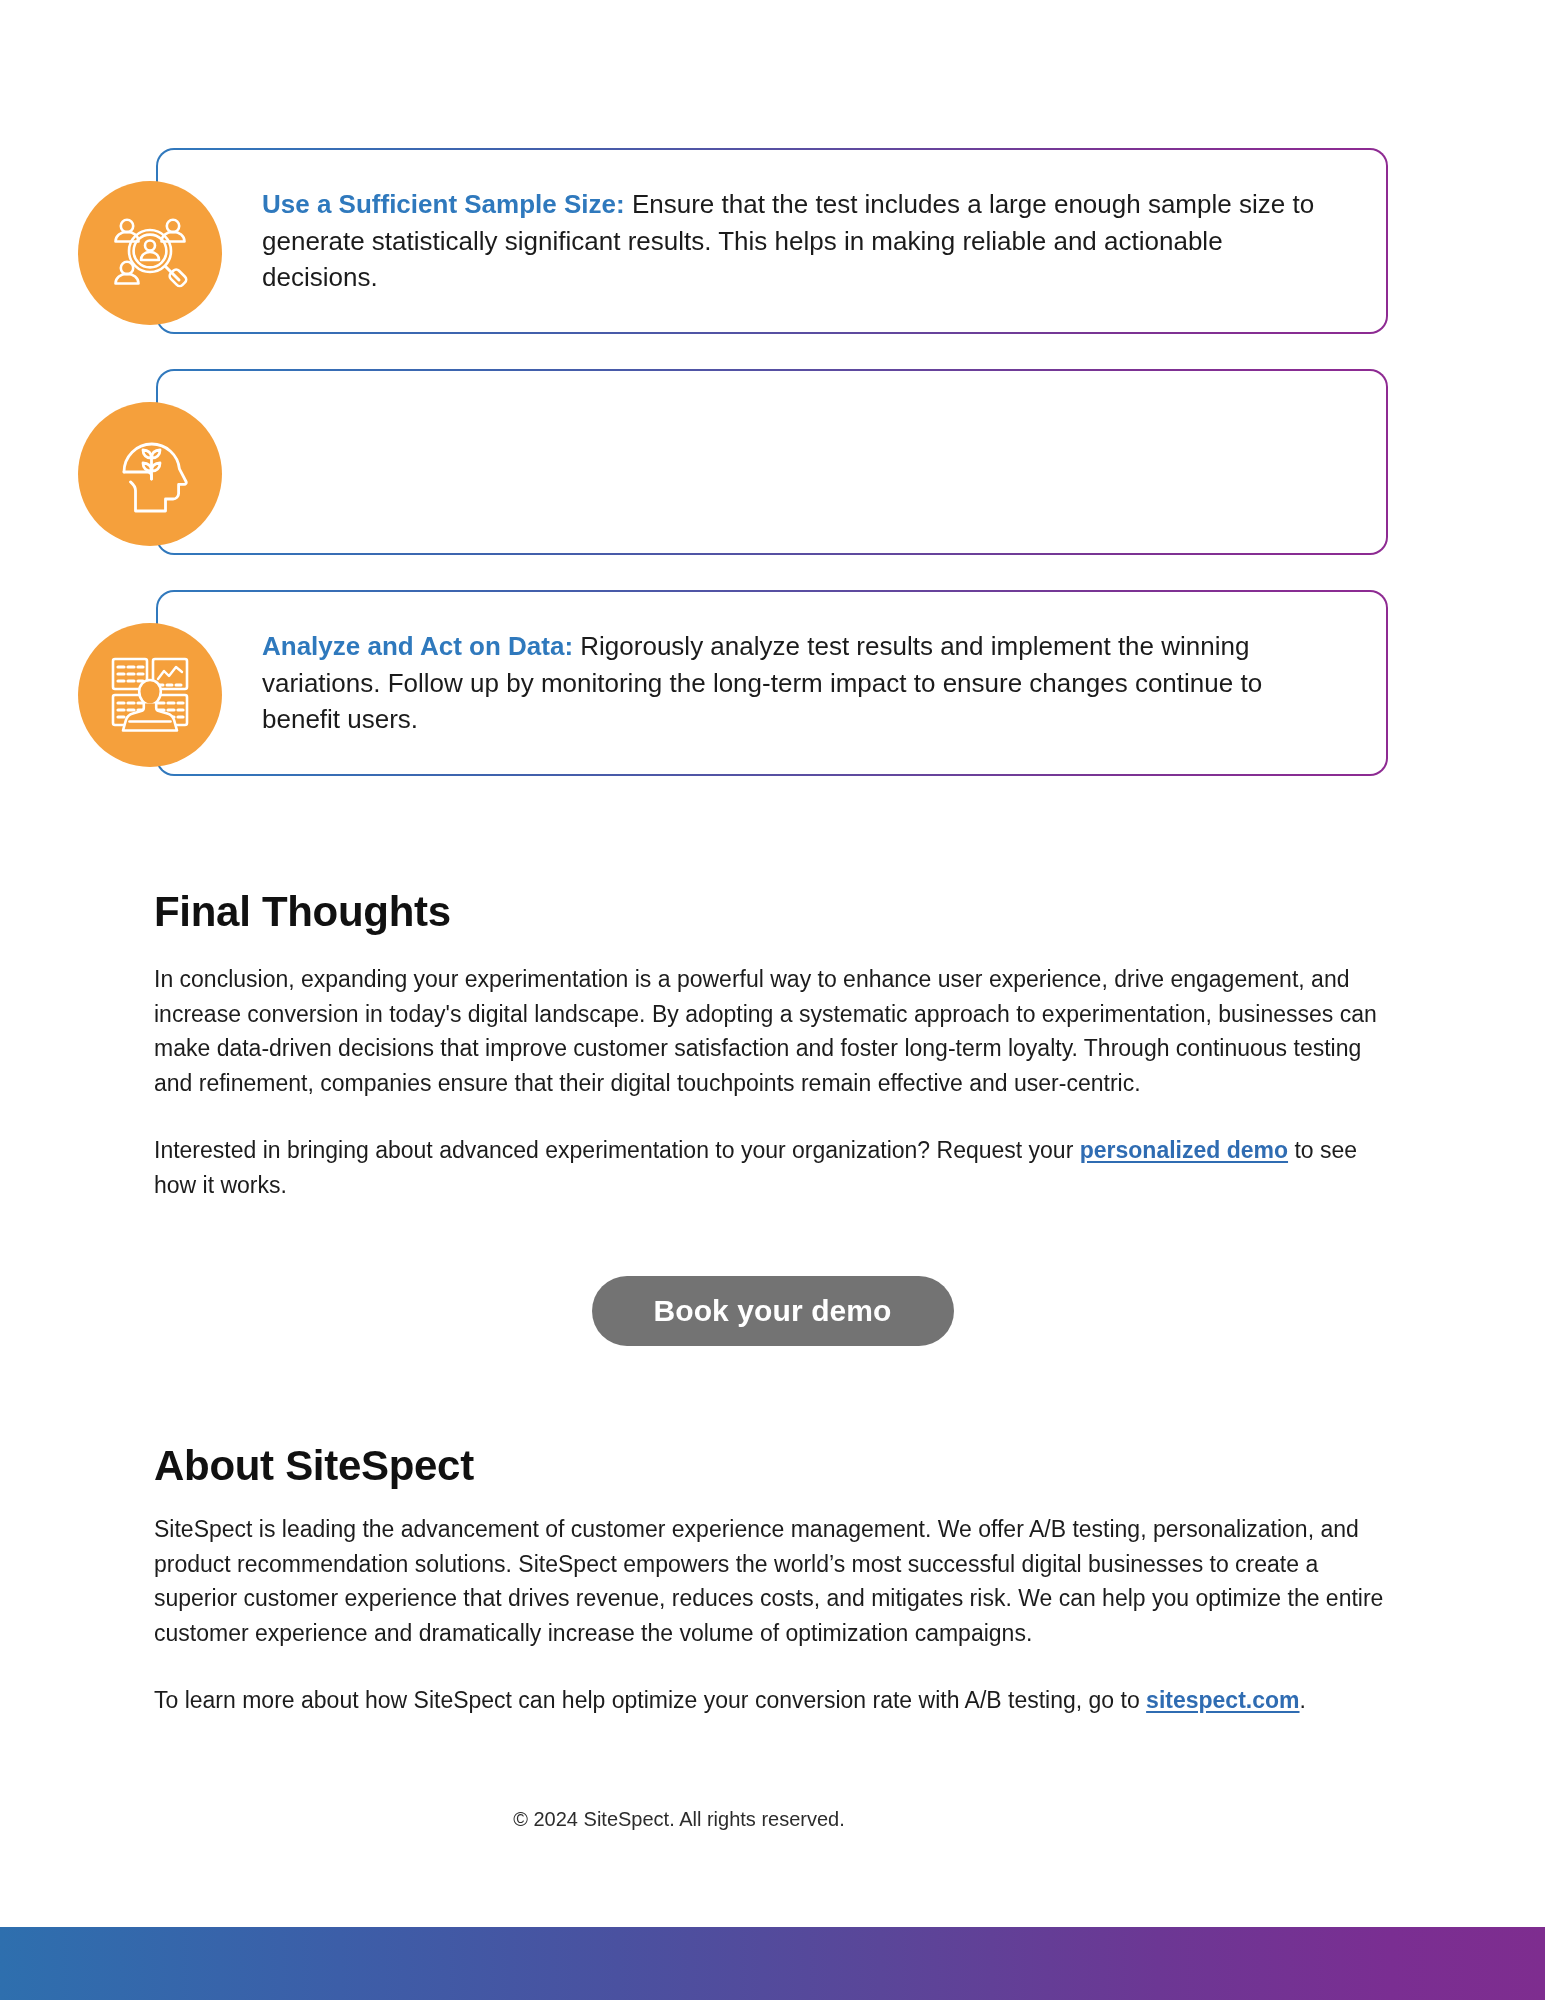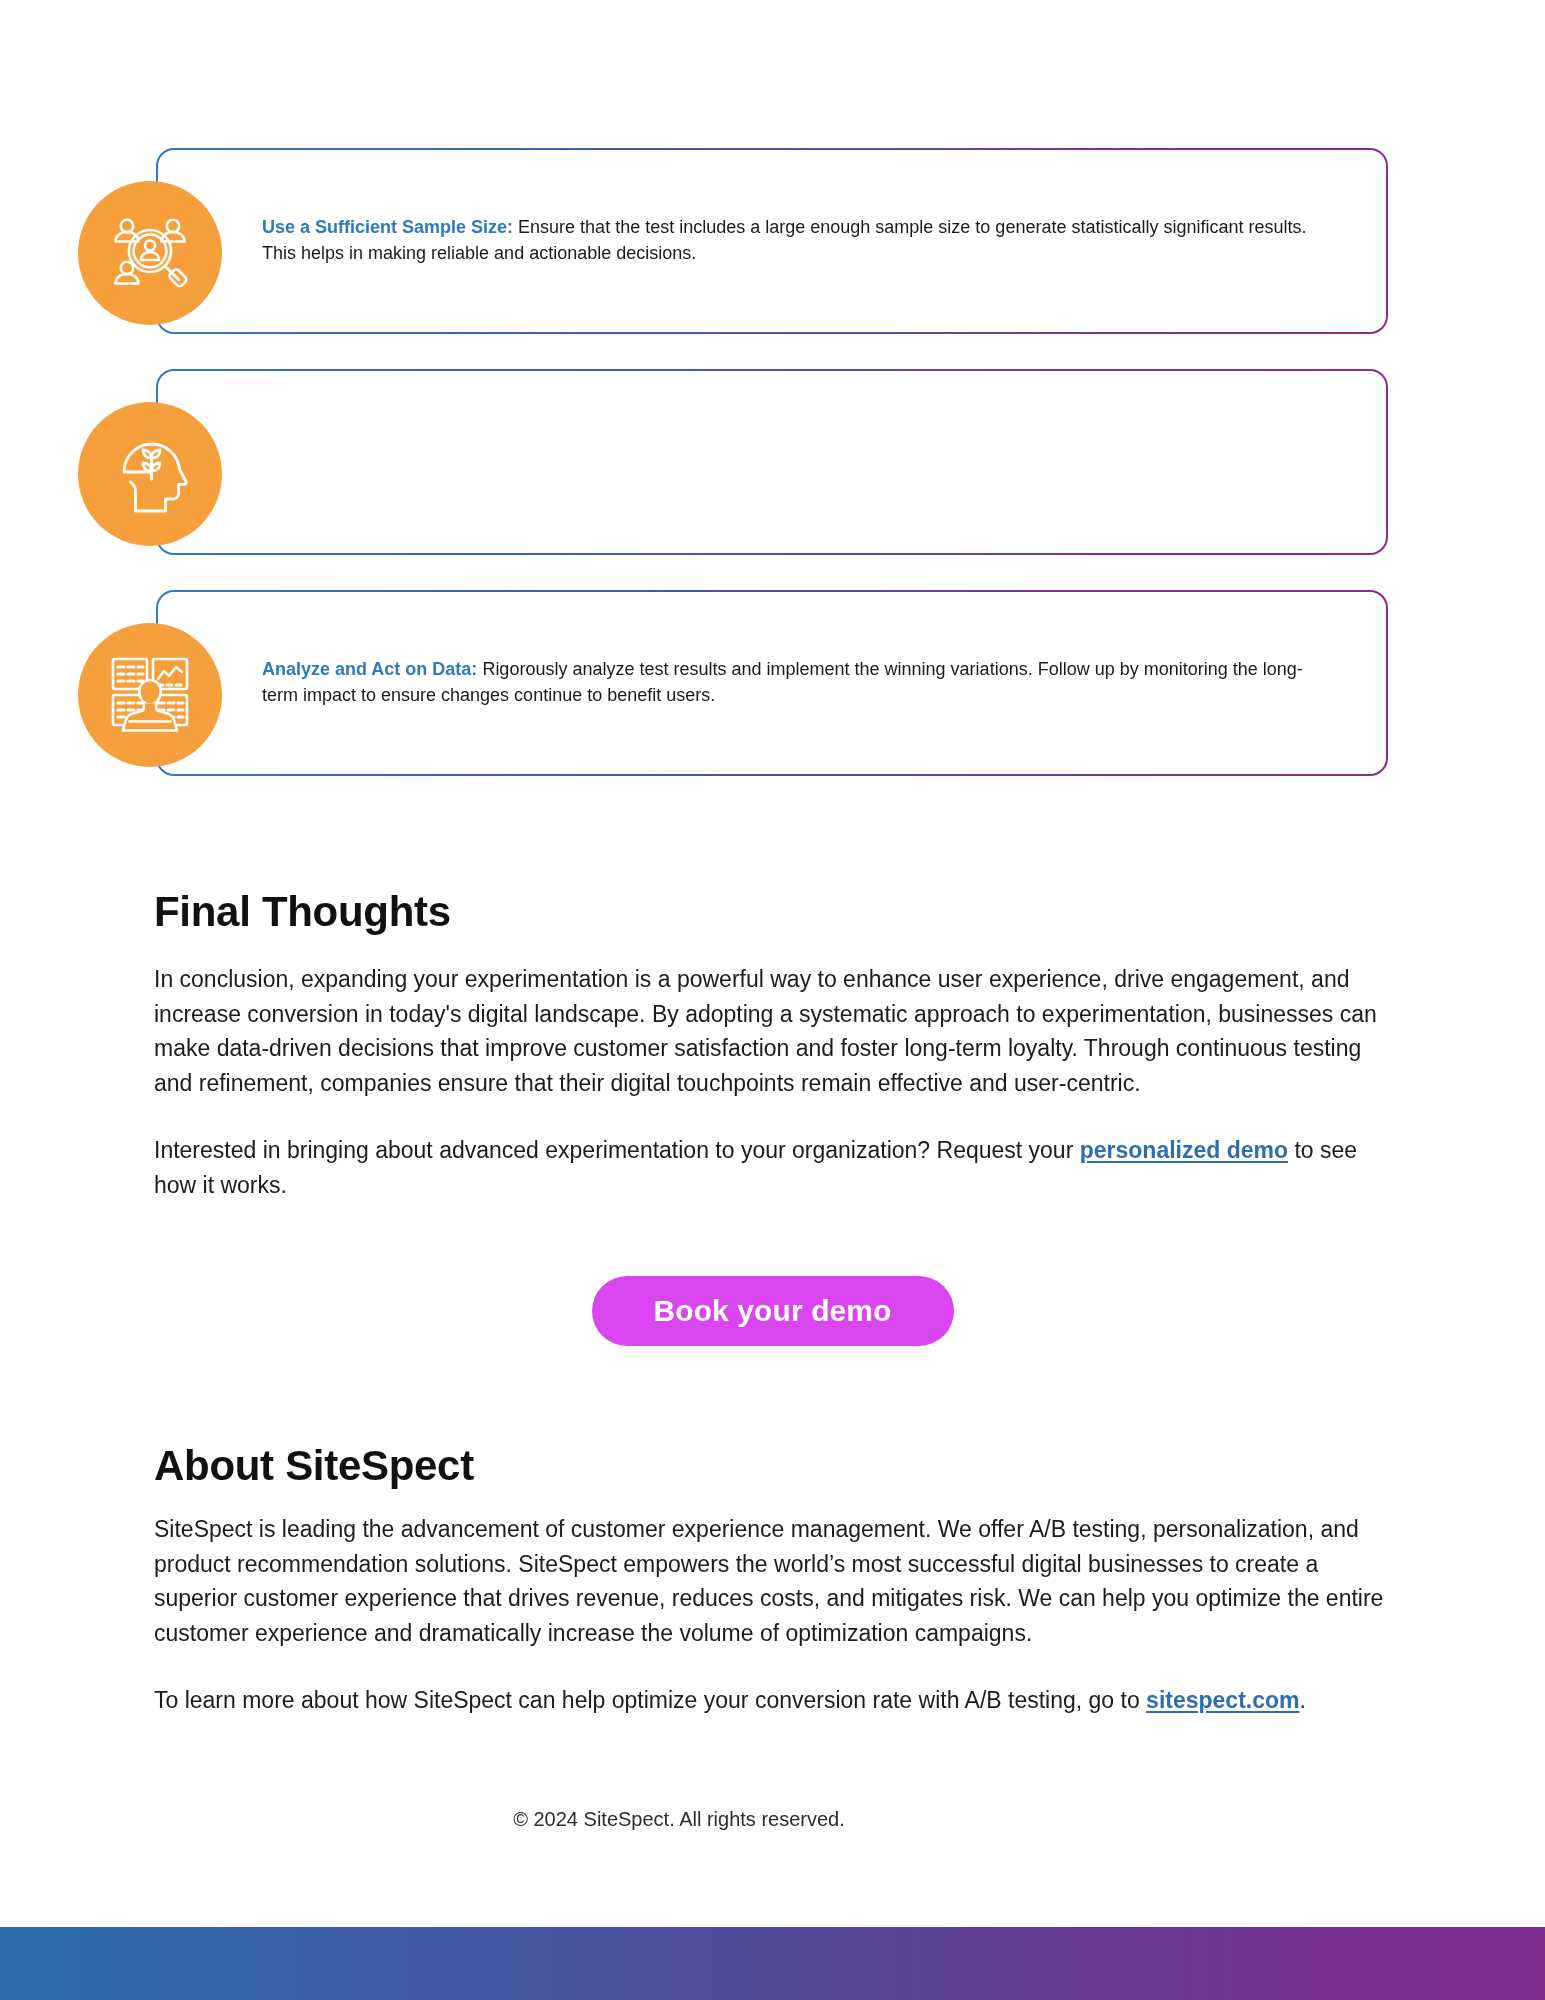--- a/index.html
+++ b/index.html
@@ -75,21 +75,21 @@
 
   .tip-text {
     position: absolute;
     left: 262px;
     top: 0;
     width: 1065px;
     height: 186px;
     display: flex;
     flex-direction: column;
     justify-content: center;
-    font-size: 18px;
+    font-size: 26px;
     line-height: 1.42;
     color: #1b1b1b;
     z-index: 2;
   }
   .tip-text .lead {
     color: #2f79bd;
     font-weight: bold;
   }
 
   
@@ -129,21 +129,21 @@
   }
   .cta-button {
     display: inline-flex;
     align-items: center;
     justify-content: center;
     min-width: 362px;
     height: 70px;
     padding: 0 44px;
     border: none;
     border-radius: 36px;
-    background: #d946ef;
+    background: #737373;
     color: #ffffff;
     font-family: "Liberation Sans", sans-serif;
     font-size: 30px;
     font-weight: bold;
     letter-spacing: 0.1px;
     cursor: pointer;
   }
 
   
   .footer-copy {

